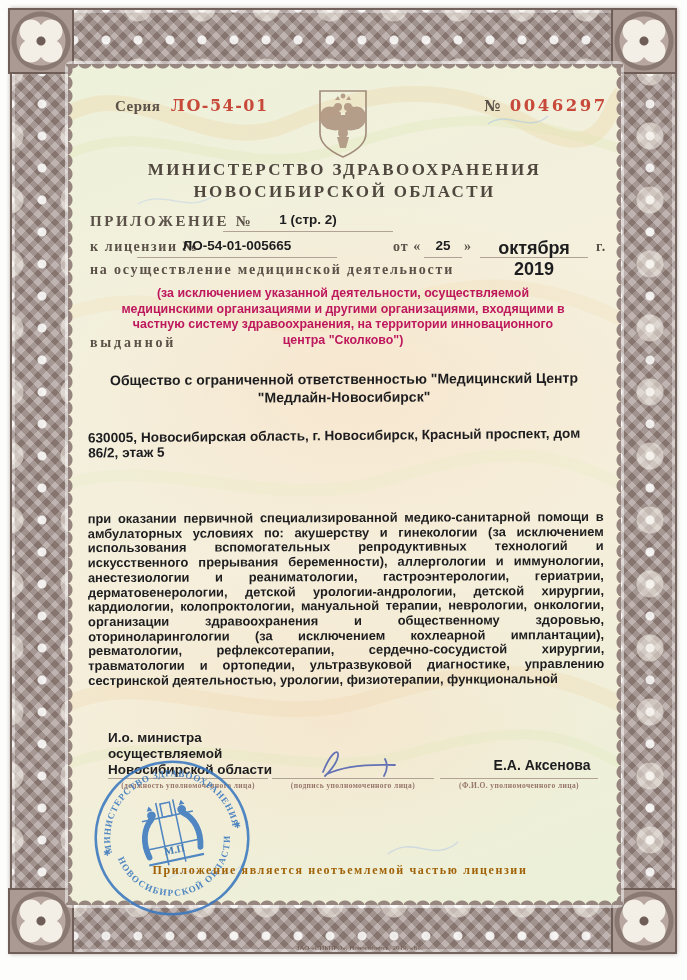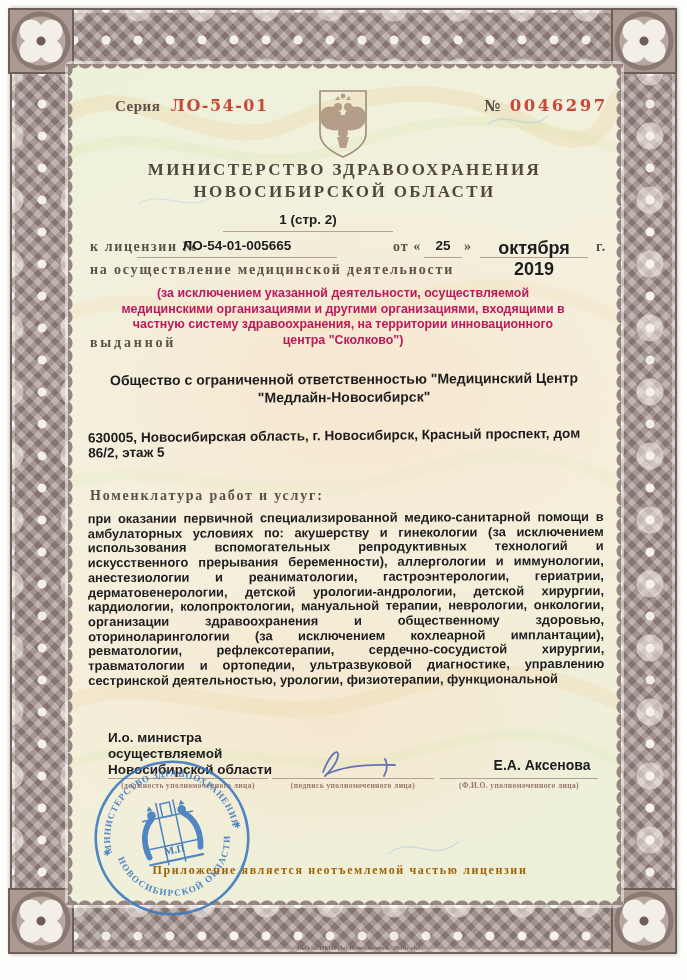--- a/index.html
+++ b/index.html
@@ -112,20 +112,21 @@
   <div class="abs" style="left:484px;top:96px;">
     <span class="flabel" style="font-family:'DejaVu Serif',serif;letter-spacing:0;font-size:15px;">№</span>
     <span class="red" style="font-size:16.5px;letter-spacing:2.5px;margin-left:5px;">0046297</span>
   </div>
 
   <div class="abs ministry">
     <div>МИНИСТЕРСТВО ЗДРАВООХРАНЕНИЯ</div>
     <div>НОВОСИБИРСКОЙ ОБЛАСТИ</div>
   </div>
 
+  <span class="abs flabel" style="left:90px;top:213px;font-size:15px;letter-spacing:2.6px;">ПРИЛОЖЕНИЕ №</span>
   <div class="uline" style="left:223px;top:213px;width:170px;height:18px;"></div>
   <span class="abs typed" style="left:223px;top:212px;width:170px;text-align:center;font-size:13.5px;">1 (стр. 2)</span>
 
   <span class="abs flabel" style="left:90px;top:239px;letter-spacing:1.6px;">к лицензии №</span>
   <div class="uline" style="left:137px;top:239px;width:200px;height:18px;"></div>
   <span class="abs typed" style="left:137px;top:238px;width:200px;text-align:center;font-size:13.5px;">ЛО-54-01-005665</span>
   <span class="abs flabel" style="left:393px;top:239px;letter-spacing:1px;">от «</span>
   <div class="uline" style="left:424px;top:239px;width:38px;height:18px;"></div>
   <span class="abs typed" style="left:424px;top:238px;width:38px;text-align:center;font-size:13.5px;">25</span>
   <span class="abs flabel" style="left:464px;top:239px;">»</span>
@@ -136,21 +137,20 @@
   <span class="abs flabel" style="left:90px;top:262px;font-size:14px;letter-spacing:1.8px;">на осуществление медицинской деятельности</span>
 
   <div class="abs typed exception">(за исключением указанной деятельности, осуществляемой медицинскими организациями и другими организациями, входящими в частную систему здравоохранения, на территории инновационного центра "Сколково")</div>
 
   <span class="abs flabel" style="left:90px;top:335px;letter-spacing:2.8px;">выданной</span>
 
   <div class="abs typed" style="left:90px;width:508px;top:371px;text-align:center;font-size:14px;line-height:17.5px;transform:rotate(-.3deg);">Общество с ограниченной ответственностью "Медицинский Центр "Медлайн-Новосибирск"</div>
 
   <div class="abs typed" style="left:88px;width:516px;top:428px;font-size:13.6px;transform:rotate(-.55deg);">630005, Новосибирская область, г. Новосибирск, Красный проспект, дом 86/2, этаж 5</div>
 
-  <span class="abs flabel" style="left:90px;top:488px;font-size:14px;letter-spacing:1.8px;">Номенклатура работ и услуг:</span>
 
   <div class="abs typed services">при оказании первичной специализированной медико-санитарной помощи в амбулаторных условиях по: акушерству и гинекологии (за исключением использования вспомогательных репродуктивных технологий и искусственного прерывания беременности), аллергологии и иммунологии, анестезиологии и реаниматологии, гастроэнтерологии, гериатрии, дерматовенерологии, детской урологии-андрологии, детской хирургии, кардиологии, колопроктологии, мануальной терапии, неврологии, онкологии, организации здравоохранения и общественному здоровью, оториноларингологии (за исключением кохлеарной имплантации), ревматологии, рефлексотерапии, сердечно-сосудистой хирургии, травматологии и ортопедии, ультразвуковой диагностике, управлению сестринской деятельностью, урологии, физиотерапии, функциональной</div>
 
   <div class="abs typed" style="left:108px;top:730px;width:190px;font-size:13.5px;line-height:15.8px;">И.о. министра осуществляемой Новосибирской области</div>
 
   <div class="uline" style="left:108px;top:761px;width:160px;height:17px;"></div>
   <div class="abs caption" style="left:108px;top:781px;width:160px;">(должность уполномоченного лица)</div>
 
   <div class="uline" style="left:272px;top:761px;width:162px;height:17px;"></div>
   <div class="abs caption" style="left:272px;top:781px;width:162px;">(подпись уполномоченного лица)</div>

